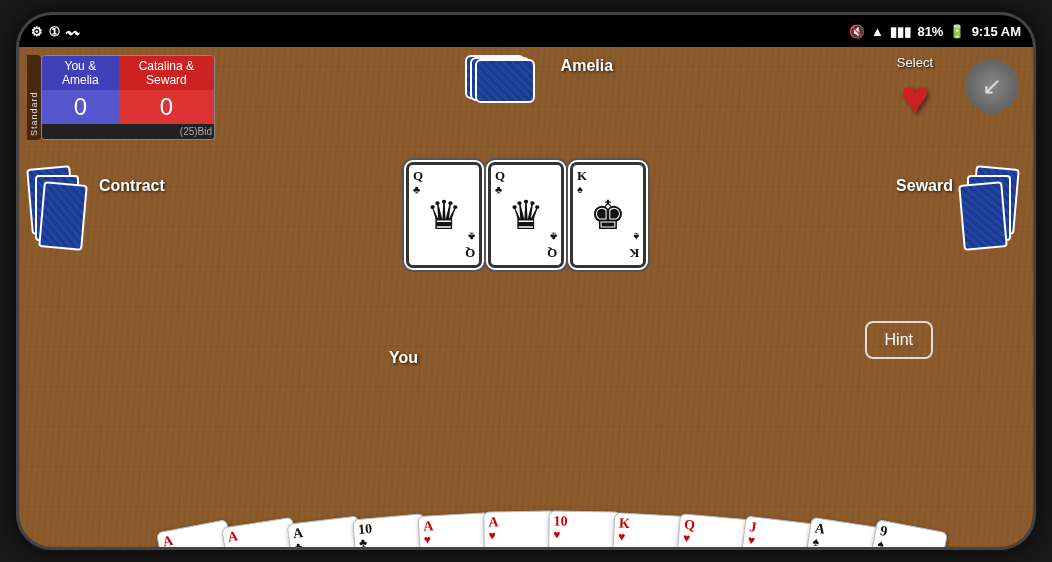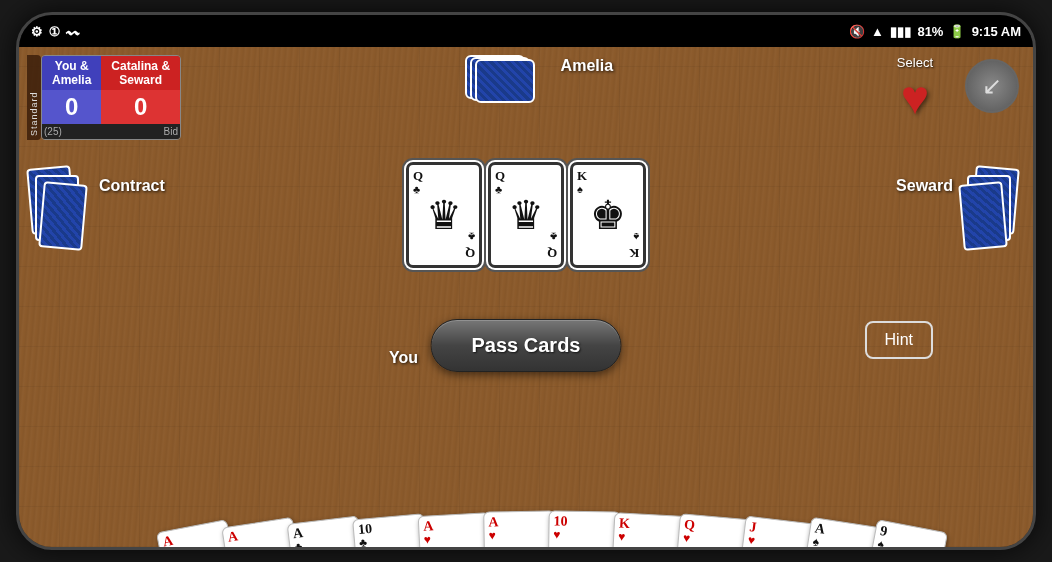--- a/index.html
+++ b/index.html
@@ -345,35 +345,35 @@
     .score-table-wrapper {
       border: 1px solid #888;
       border-radius: 4px;
       overflow: hidden;
     }
     .score-grid {
       display: grid;
       grid-template-columns: auto auto;
     }
     .score-cell {
-      padding: 3px 10px;
+      padding: 3px 20px;
       text-align: center;
       font-size: 12px;
-      font-weight: bold;
+      font-weight: normal;
       color: white;
     }
     .score-cell.blue-header { background: #4040bb; }
     .score-cell.red-header { background: #cc2222; }
     .score-cell.blue-value { background: #5555cc; font-size: 24px; }
     .score-cell.red-value { background: #dd3333; font-size: 24px; }
     .score-footer-row {
       grid-column: 1 / -1;
       background: #222;
       display: flex;
-      justify-content: space-between;
+      justify-content: flex-end;
       padding: 2px;
     }
     .score-footer-text { color: #aaa; font-size: 10px; }
   </style>
 </head>
 <body>
 
 <div class="device-frame">
 
   <div class="status-bar">
@@ -466,21 +466,20 @@
         <div class="card-corner-top suit-black">K<br><span style="font-size:11px;">♠</span></div>
         <div style="position:absolute;top:50%;left:50%;transform:translate(-50%,-50%);font-size:40px;color:#111;">♚</div>
         <div style="position:absolute;bottom:4px;right:4px;transform:rotate(180deg);font-size:13px;font-weight:bold;color:#111;">K<br><span style="font-size:11px;">♠</span></div>
       </div>
     </div>
 
 
     <div class="player-name player-you">You</div>
 
 
-    <button class="pass-cards-btn">Pass Cards</button>
 
     <button class="hint-btn">Hint</button>
 
     <div class="hand-area" id="hand-area">
     <div class="hand-card" style="left: 99px; top: 123.75px; transform: rotate(-10.8deg); z-index: 0;">
       <div class="hand-card-inner">
         <div class="hand-card-rank" style="color:#cc0000;">A</div>
         <div class="hand-card-suit" style="color:#cc0000;">♦</div>
 
       </div>

